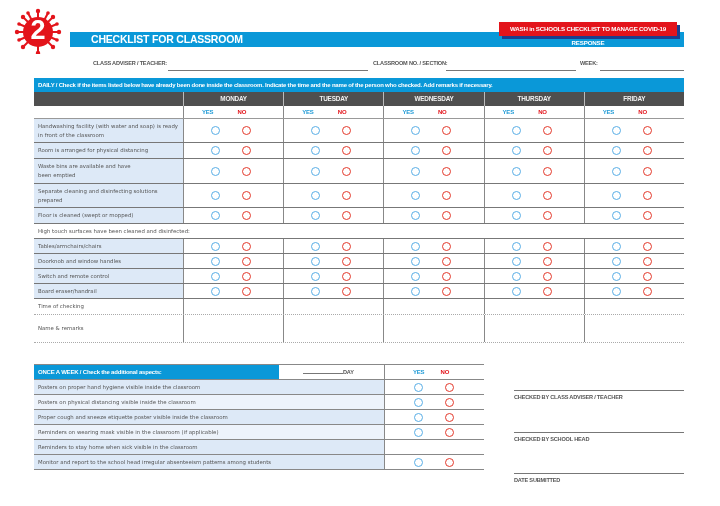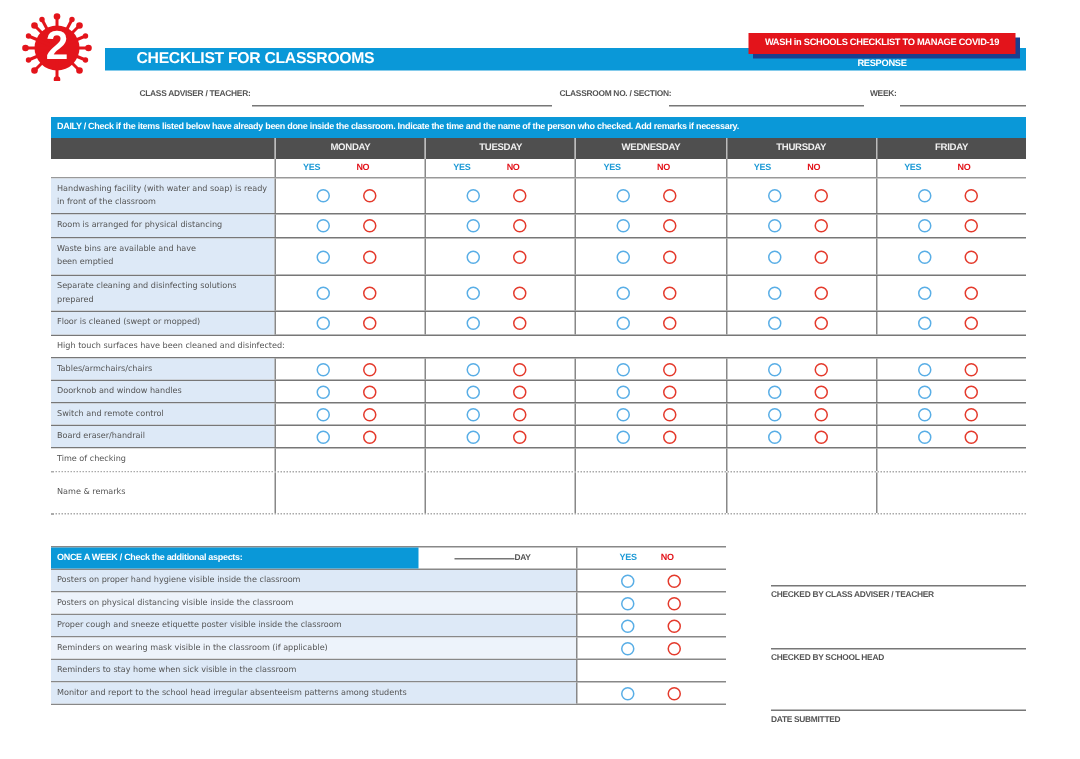--- a/index.html
+++ b/index.html
@@ -95,21 +95,21 @@
       <circle cx="5" cy="18" r="1.8"></circle>
         <circle cx="43" cy="18" r="1.8"></circle>
       <circle cx="5" cy="34" r="1.8"></circle>
         <circle cx="43" cy="34" r="1.8"></circle>
     </g>
   </svg>
 </div>
 <div class="abs cond" style="left:14px;top:10px;width:48px;height:40px;text-align:center;color:#fff;font-size:27px;line-height:40px;">2</div>
 
 <div id="title-bar" class="abs"></div>
-<div id="title-text" class="abs cond">CHECKLIST FOR CLASSROOMS</div>
+<div id="title-text" class="abs cond">CHECKLIST FOR CLASSROOM</div>
 <div id="badge" class="abs cond">WASH in SCHOOLS CHECKLIST TO MANAGE COVID-19 RESPONSE</div>
 
 <div class="abs field-label cond" style="left:93px;">CLASS ADVISER / TEACHER:</div>
 <div class="abs field-line" style="left:168px;width:200px;"></div>
 <div class="abs field-label cond" style="left:373px;">CLASSROOM NO. / SECTION:</div>
 <div class="abs field-line" style="left:446px;width:130px;"></div>
 <div class="abs field-label cond" style="left:580px;">WEEK:</div>
 <div class="abs field-line" style="left:600px;width:84px;"></div>
 
 <div id="daily" class="abs">

